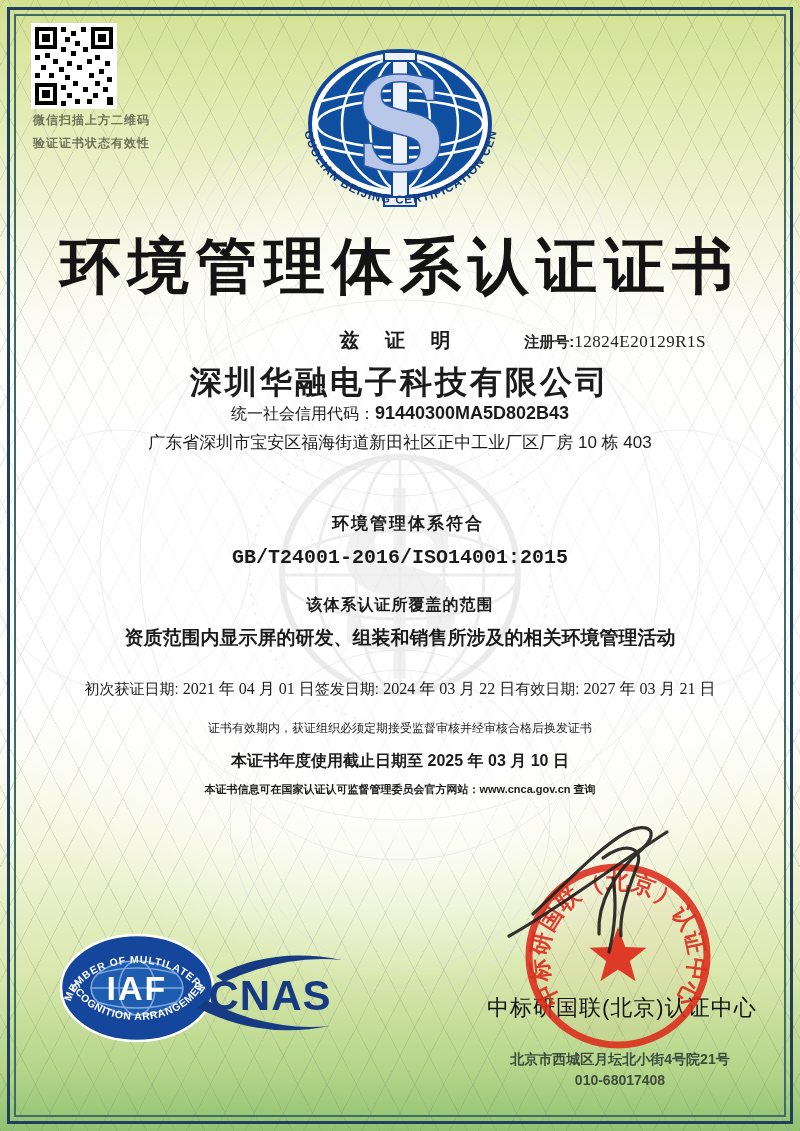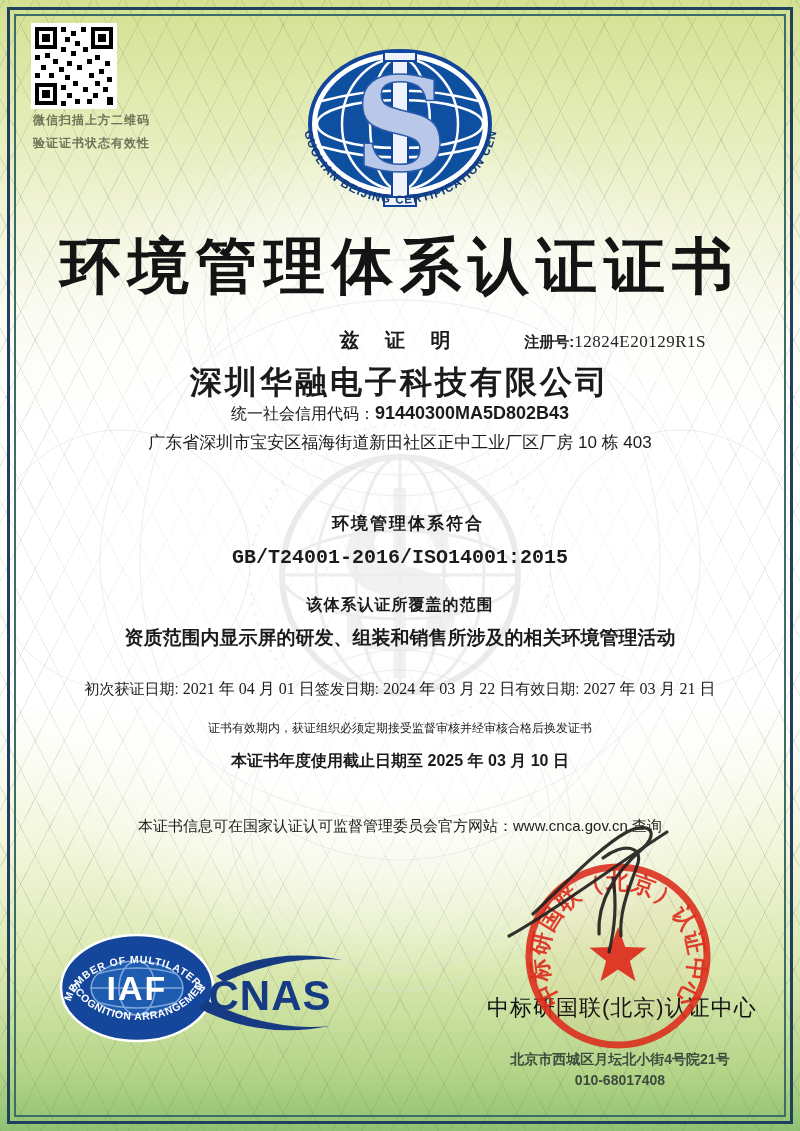--- a/index.html
+++ b/index.html
@@ -46,21 +46,21 @@
   .scope-title{top:595px;font-size:16px;font-weight:bold;letter-spacing:1px;z-index:5;}
   .scope{top:625px;font-size:19px;font-weight:bold;z-index:5;}
 
   .dates{top:679px;left:0;right:0;display:flex;justify-content:center;
     padding:0 38px;font-size:15px;z-index:5;}
   .dates .val{font-family:"Liberation Serif",serif;font-size:16px;}
   .dates .lbl{font-weight:500;}
 
   .note1{top:720px;font-size:12px;font-weight:500;z-index:5;}
   .note2{top:751px;font-size:16px;font-weight:700;z-index:5;}
-  .note3{top:782px;font-size:15px;font-weight:normal;z-index:5;margin-top:35px;}
+  .note3{top:782px;font-size:11px;font-weight:bold;z-index:5;}
 
   .sig{left:505px;top:816px;z-index:8;}
   .stamp{left:522px;top:860px;width:192px;height:192px;z-index:7;}
   .issuer{left:487px;top:993px;font-size:22px;font-weight:500;letter-spacing:1px;color:#111;z-index:6;}
 
   .iaf{left:58px;top:932px;z-index:5;}
   .cnas{left:190px;top:946px;z-index:5;}
   .cnas-text{left:332px;top:941px;z-index:5;color:#2d2d2d;}
   .cnas-text .zh{font-size:14px;font-weight:bold;letter-spacing:3px;line-height:17px;}
   .cnas-text .en{font-size:13px;font-weight:bold;letter-spacing:.5px;line-height:15px;margin-top:2px;}

